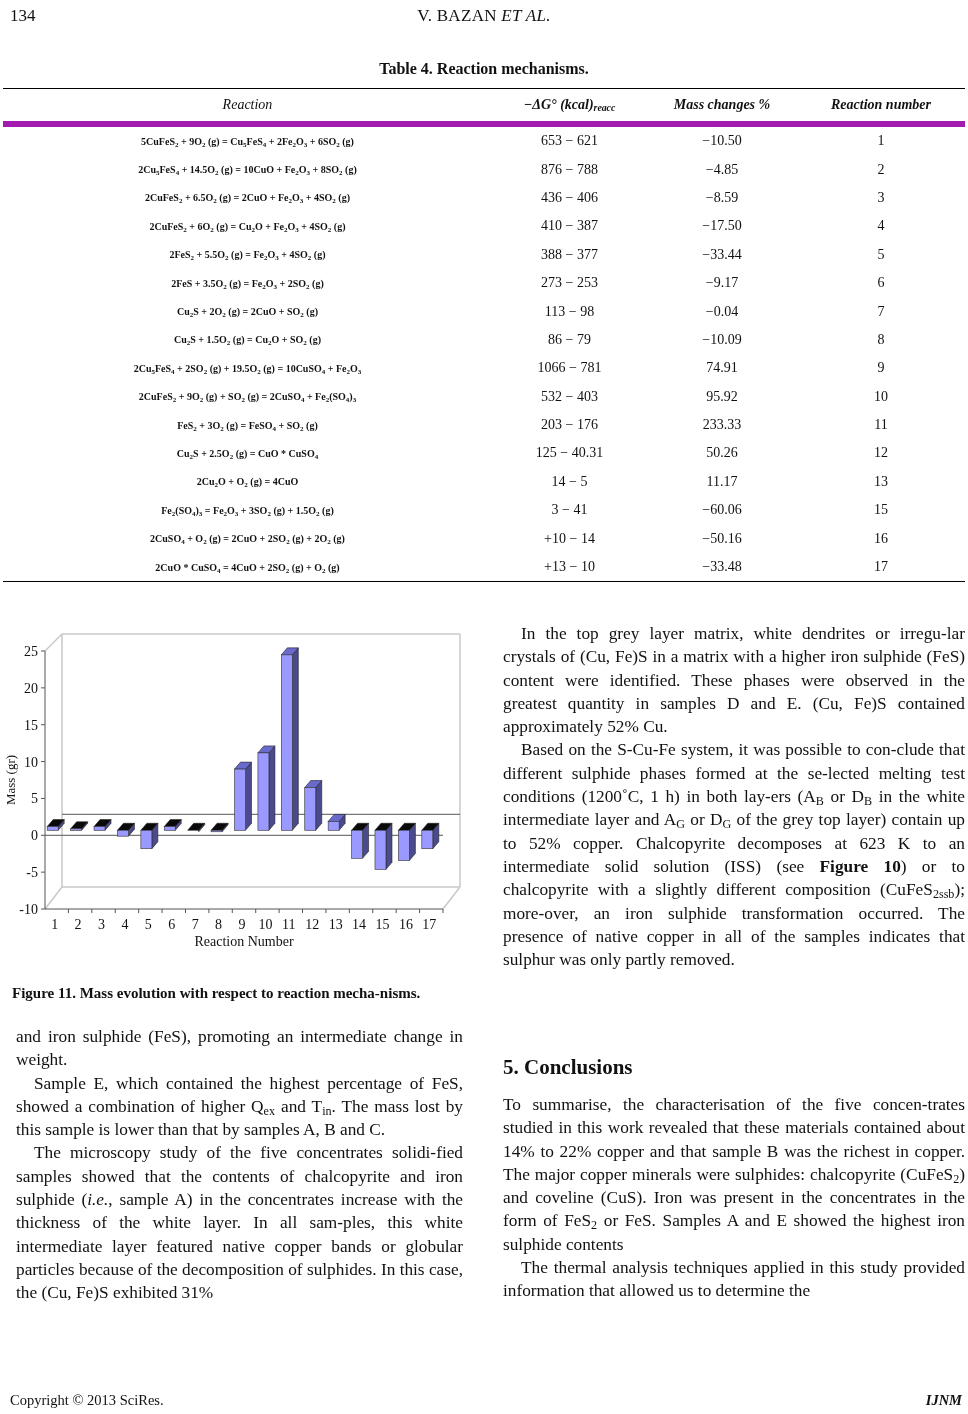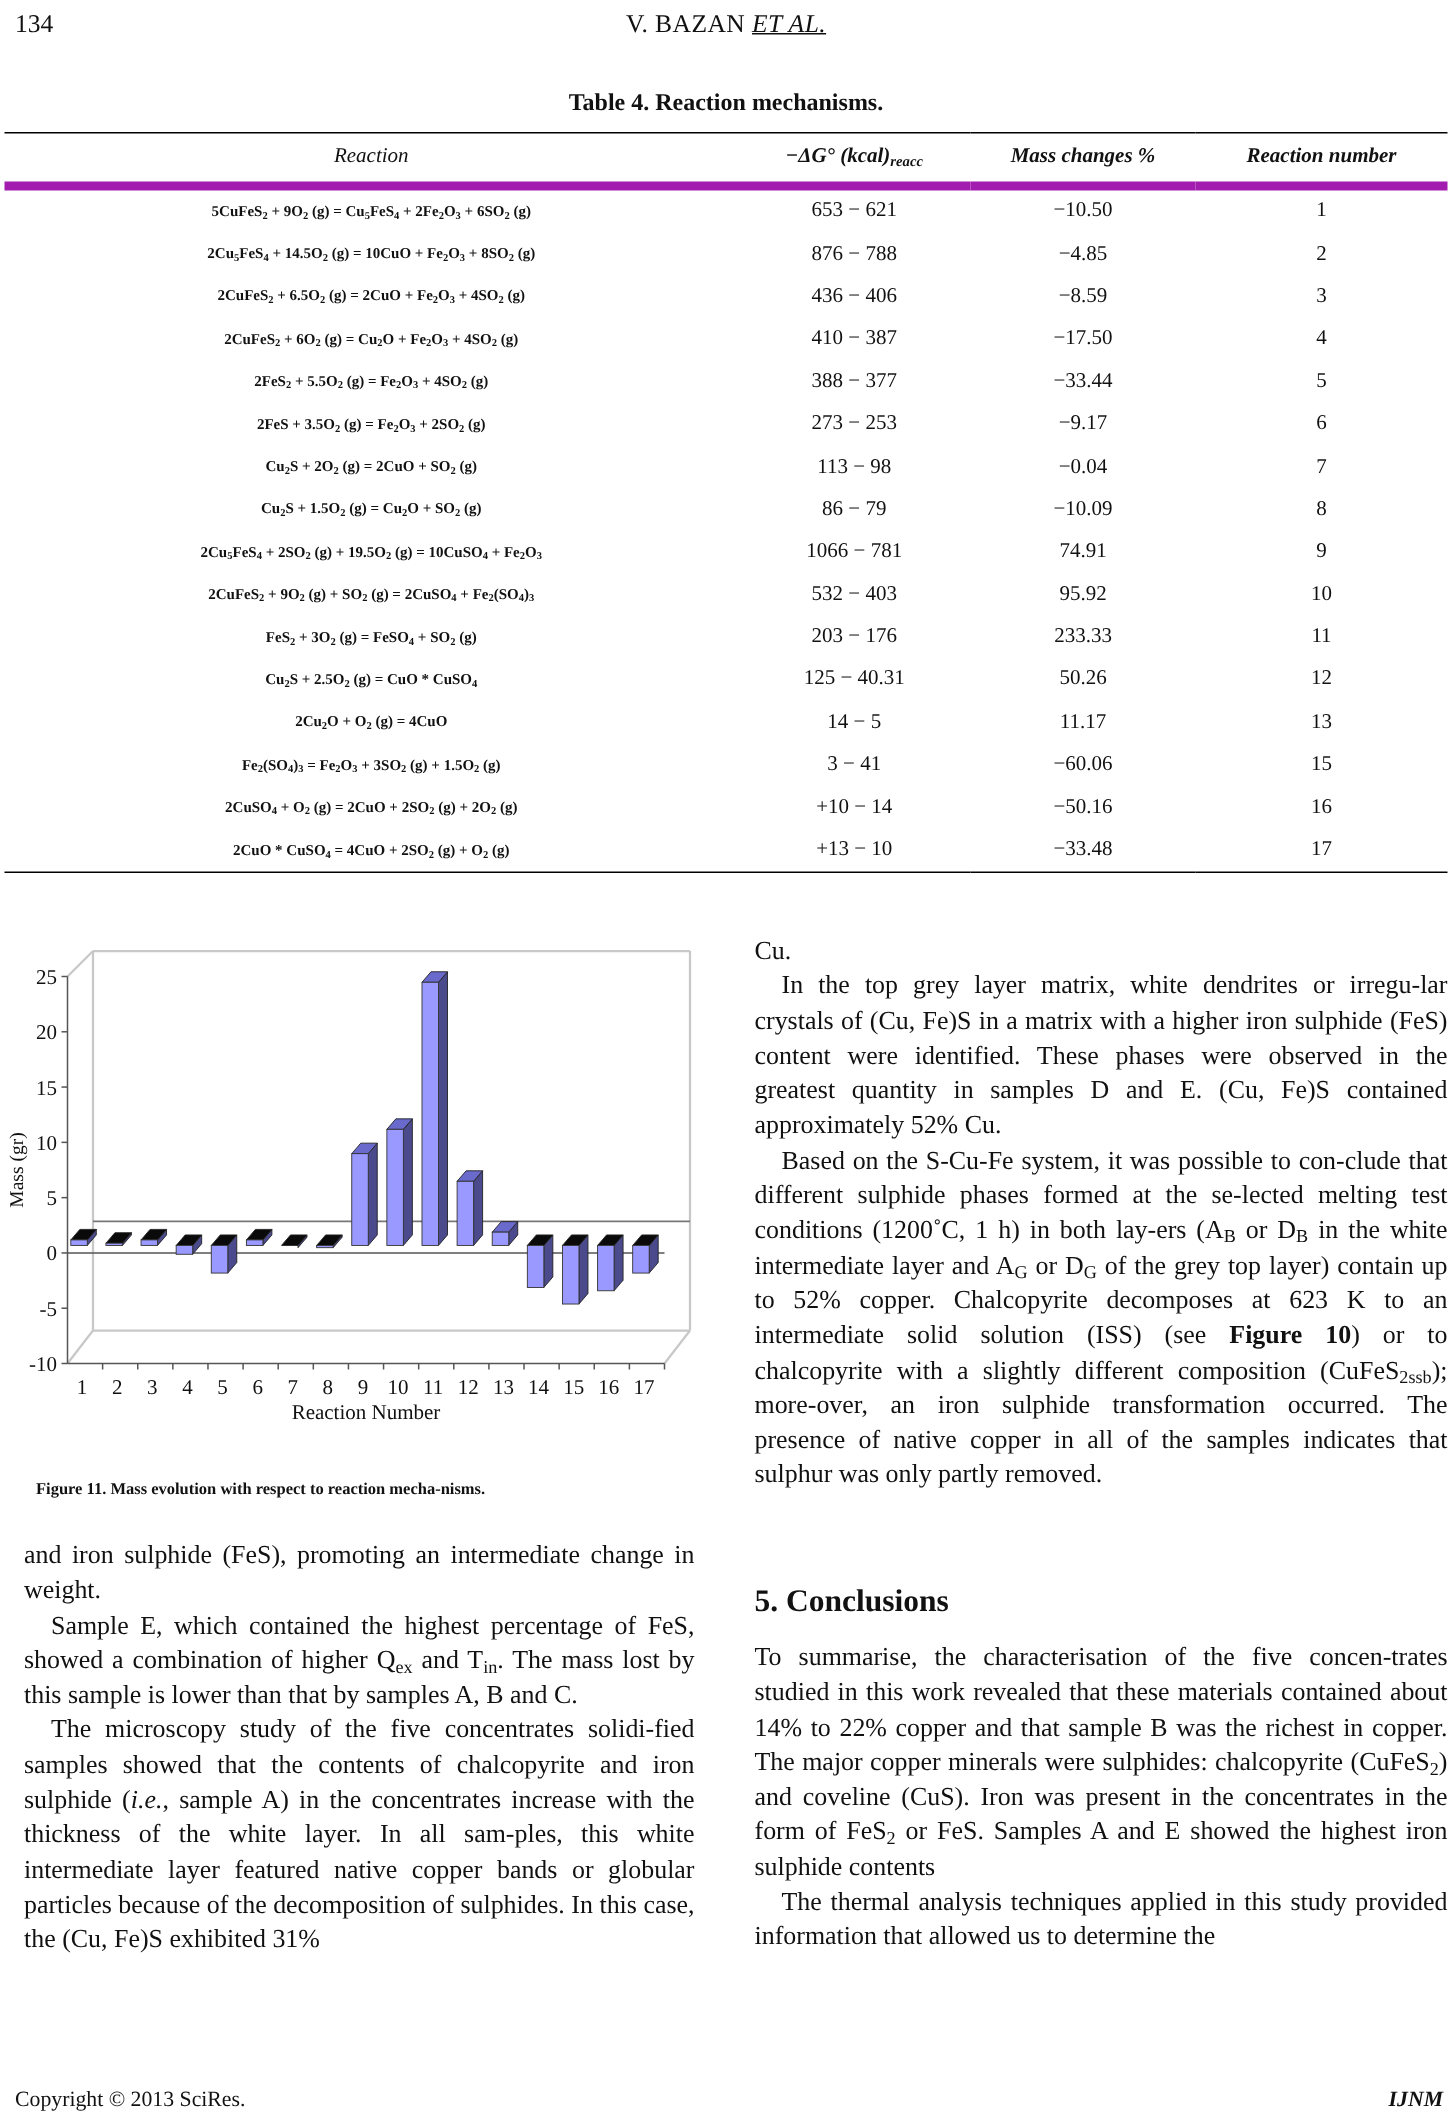--- a/index.html
+++ b/index.html
@@ -1,39 +1,39 @@
 <!DOCTYPE html>
 <html><head>
 <meta charset="utf-8">
 <style>
   html, body { margin:0; padding:0; background:#fff; }
   body { width:968px; height:1414px; position:relative; overflow:hidden;
          font-family:"Liberation Serif", "DejaVu Serif", serif; color:#111; }
   .abs { position:absolute; }
   .pagenum { left:10px; top:6px; font-size:17px; }
   .runhead { left:0; width:968px; top:6px; text-align:center; font-size:17px; letter-spacing:0.3px; }
-  .runhead i { font-style:italic;text-decoration:underline; }
+  .runhead i { font-style:italic; }
   .tabtitle { left:0; width:968px; top:60px; text-align:center; font-weight:bold; font-size:16px; }
   table.rx { position:absolute; left:3px; top:88px; width:962px; border-collapse:collapse; font-size:14px; }
   table.rx thead th { font-style:italic; font-weight:normal; font-size:14px; height:30px;
      border-top:1.5px solid #000; border-bottom:6px solid #a21caf;margin-top:14px; }
   table.rx tbody td { height:28.4px; text-align:center; padding:0; }
   table.rx tbody tr:last-child td { border-bottom:1.5px solid #000; }
   table.rx td.r { font-weight:bold; font-size:10px; }
   table.rx td.g { width:155px; }
   table.rx td.m { width:150px; }
   table.rx td.n { width:168px; }
   table.rx th.g, table.rx th.m, table.rx th.n { font-weight:bold; }
   sub { font-size:70%; vertical-align:-0.25em; line-height:0; }
   .col { position:absolute; font-size:17.3px; line-height:23.3px; text-align:justify; }
   .col p { margin:0; text-indent:18px; }
   .col p.noind { text-indent:0; }
   .leftcol { left:16px; width:447px; }
   .rightcol { left:503px; width:462px; }
-  .figcap { left:24px; top:983px; width:447px; font-weight:bold; font-size:11px; line-height:20px; text-align:justify; }
+  .figcap { left:12px; top:983px; width:447px; font-weight:bold; font-size:15px; line-height:20px; text-align:justify; }
   .sect { left:503px; top:1055px; font-weight:bold; font-size:21px; }
   .footer-l { left:10px; top:1392px; font-size:14.5px; }
   .footer-r { right:6px; top:1392px; font-size:14.5px; font-weight:bold; font-style:italic; }
   .chart { left:0; top:622px; width:470px; height:330px; }
 </style>
 </head>
 <body>
 
 <div class="abs pagenum">134</div>
 <div class="abs runhead">
@@ -272,21 +272,20 @@
 
 <div class="abs figcap">Figure 11. Mass evolution with respect to reaction mecha-nisms.</div>
 
 <div class="col leftcol" style="top:1025px;">
   <p class="noind">and iron sulphide (FeS), promoting an intermediate change in weight.</p>
   <p><span>Sample E, which contained the highest percentage of FeS, showed a combination of higher Q</span><sub>ex</sub><span> and T</span><sub>in</sub><span>. The mass lost by this sample is lower than that by samples A, B and C.</span></p>
   <p><span>The microscopy study of the five concentrates solidi-fied samples showed that the contents of chalcopyrite and iron sulphide (</span><i>i.e.</i><span>, sample A) in the concentrates increase with the thickness of the white layer. In all sam-ples, this white intermediate layer featured native copper bands or globular particles because of the decomposition of sulphides. In this case, the (Cu, Fe)S exhibited 31%</span></p>
 </div>
 
 <div class="col rightcol" style="top:622px;">
-  <p class="noind">Cu.</p>
   <p>In the top grey layer matrix, white dendrites or irregu-lar crystals of (Cu, Fe)S in a matrix with a higher iron sulphide (FeS) content were identified. These phases were observed in the greatest quantity in samples D and E. (Cu, Fe)S contained approximately 52% Cu.</p>
   <p><span>Based on the S-Cu-Fe system, it was possible to con-clude that different sulphide phases formed at the se-lected melting test conditions (1200˚C, 1 h) in both lay-ers (A</span><sub>B</sub><span> or D</span><sub>B</sub><span> in the white intermediate layer and A</span><sub>G</sub><span> or D</span><sub>G</sub><span> of the grey top layer) contain up to 52% copper. Chalcopyrite decomposes at 623 K to an intermediate solid solution (ISS) (see </span><b>Figure 10</b><span>) or to chalcopyrite with a slightly different composition (CuFeS</span><sub>2ssb</sub><span>); more-over, an iron sulphide transformation occurred. The presence of native copper in all of the samples indicates that sulphur was only partly removed.</span></p>
 </div>
 
 <div class="abs sect">5. Conclusions</div>
 
 <div class="col rightcol" style="top:1093px;">
   <p class="noind"><span>To summarise, the characterisation of the five concen-trates studied in this work revealed that these materials contained about 14% to 22% copper and that sample B was the richest in copper. The major copper minerals were sulphides: chalcopyrite (CuFeS</span><sub>2</sub><span>) and coveline (CuS). Iron was present in the concentrates in the form of FeS</span><sub>2</sub><span> or FeS. Samples A and E showed the highest iron sulphide contents</span></p>
   <p>The thermal analysis techniques applied in this study provided information that allowed us to determine the</p>
 </div>

